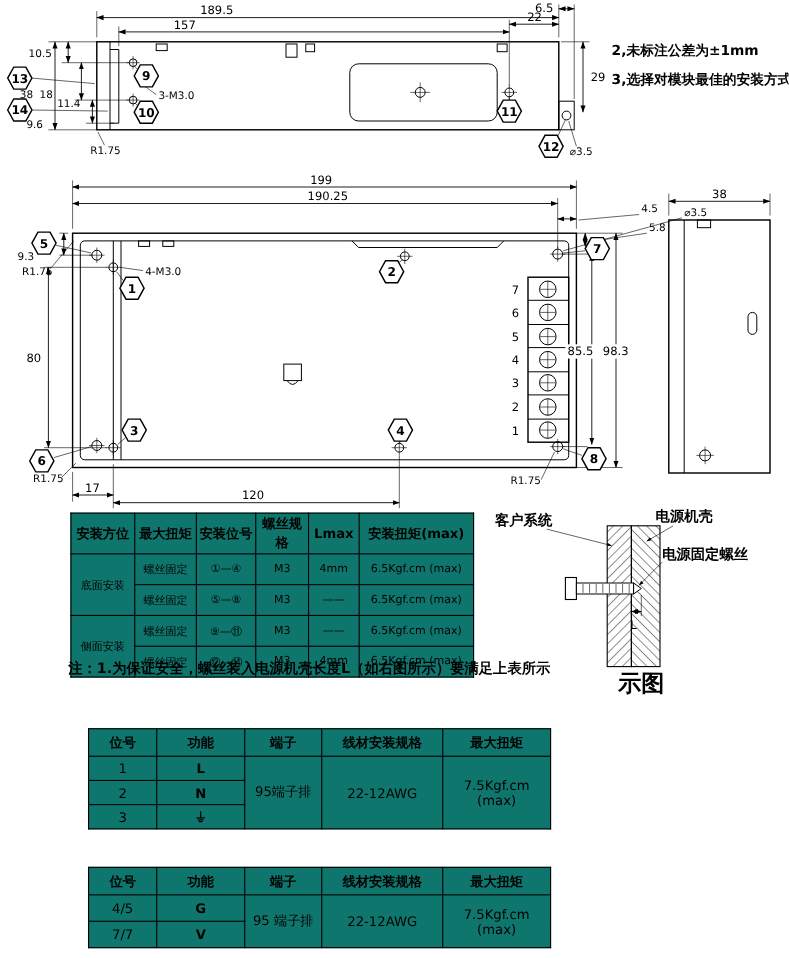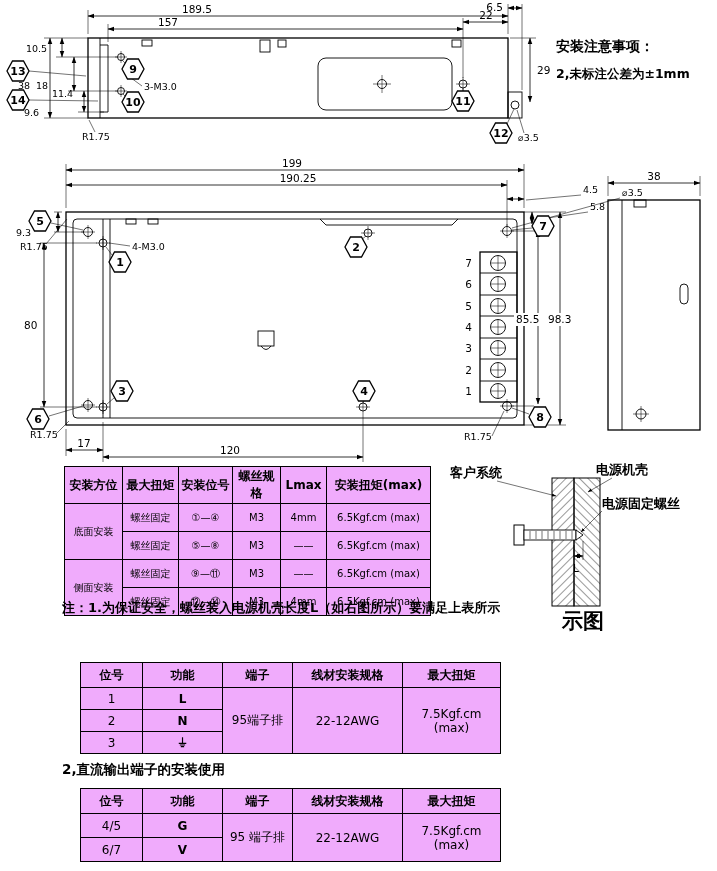--- a/index.html
+++ b/index.html
@@ -20,21 +20,21 @@
   .bal{font:bold 11px "DejaVu Sans",sans-serif;text-anchor:middle;}
   .lab{font:bold 13px "DejaVu Sans",sans-serif;}
   .cap{font:bold 21px "DejaVu Sans",sans-serif;}
   
   .notes{position:absolute;left:556px;top:38px;width:160px;}
   .notes-title{font-weight:bold;font-size:14px;margin-bottom:10px;}
   .note-item{font-weight:bold;font-size:12.5px;margin-bottom:9px;white-space:nowrap;}
   .safety-note{position:absolute;left:62px;top:599px;width:500px;font-weight:bold;font-size:13px;}
   .sec-title{position:absolute;left:62px;font-weight:bold;font-size:13.5px;}
   .sec1{top:635px;} .sec2{top:761px;}
-  table.tbl{position:absolute;border-collapse:collapse;background:#f0abfc;table-layout:fixed;}
+  table.tbl{position:absolute;border-collapse:collapse;background:#0f766e;table-layout:fixed;}
   .tbl th,.tbl td{border:1.2px solid #000;text-align:center;vertical-align:middle;
                   font-size:12px;padding:1px 2px;overflow:hidden;}
   .tbl th{font-weight:bold;}
   .mount{left:64px;top:466px;}
   .mount td{height:25px;font-size:10px;}
   .mount th{height:22px;font-size:12px;}
   .ac{left:80px;top:662px;} .dc{left:80px;top:788px;}
   .ac th,.dc th{height:22px;}
   .ac td{height:19px;} .dc td{height:21px;}
   .fn{font-weight:bold;}
@@ -320,22 +320,22 @@
     <text class="dim" x="573" y="572">L</text>
 
     <text class="lab" x="450" y="477">客户系统</text>
     <text class="lab" x="596" y="474">电源机壳</text>
     <text class="lab" x="602" y="508">电源固定螺丝</text>
     <text class="cap" x="562" y="628">示图</text>
   </g>
 </svg>
 
 <div class="notes">
-  <div class="notes-title">安装注意事项：</div>
   <div class="note-item">2,未标注公差为±1mm</div>
+  <div class="note-item">3,选择对模块最佳的安装方式</div>
 </div>
 
 <table class="tbl mount">
   <colgroup>
     <col style="width:58px">
         <col style="width:56px">
         <col style="width:54px">
     <col style="width:48px">
         <col style="width:46px">
         <col style="width:104px">
@@ -411,21 +411,20 @@
     <td>2</td>
     <td class="fn">N</td>
   </tr>
   <tr>
     <td>3</td>
     <td class="fn">⏚</td>
   </tr>
 </tbody>
     </table>
 
-<div class="sec-title sec2">2,直流输出端子的安装使用</div>
 <table class="tbl dc">
   <colgroup>
     <col style="width:62px">
         <col style="width:80px">
         <col style="width:70px">
     <col style="width:110px">
         <col style="width:98px">
   </colgroup>
   <tbody>
         <tr>
@@ -436,19 +435,19 @@
     <th>最大扭矩</th>
   </tr>
   <tr>
     <td>4/5</td>
     <td class="fn">G</td>
     <td rowspan="2">95 端子排</td>
     <td rowspan="2">22-12AWG</td>
     <td rowspan="2">7.5Kgf.cm (max)</td>
   </tr>
   <tr>
-    <td>6/7</td>
+    <td>7/7</td>
     <td class="fn">V</td>
   </tr>
 </tbody>
     </table>
 
 </div>
 
 </body></html>

